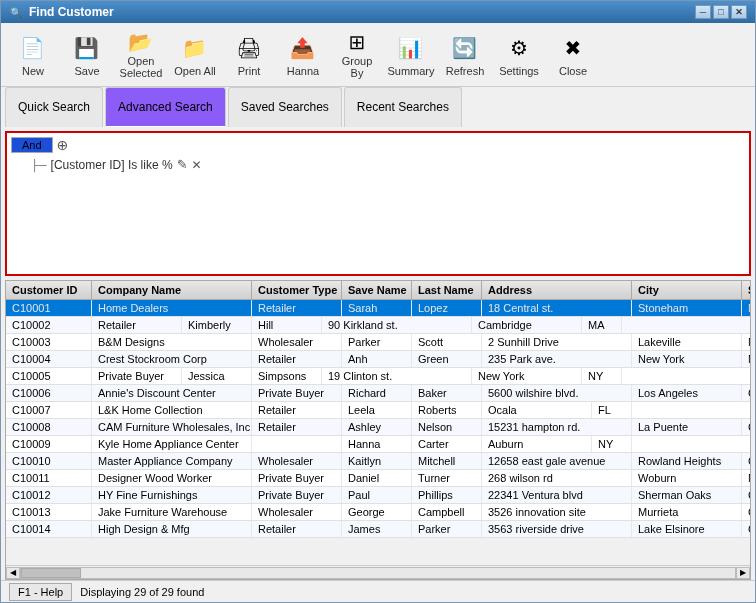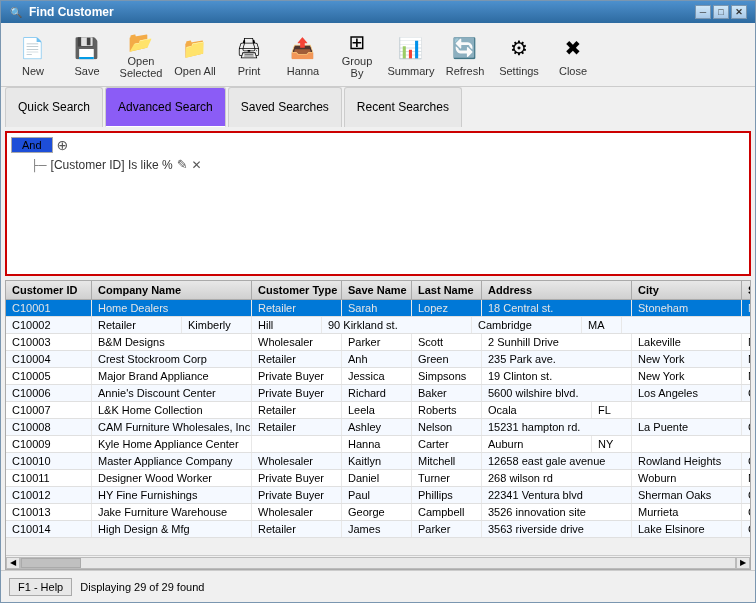--- a/index.html
+++ b/index.html
@@ -201,21 +201,21 @@
     .grid-row.selected { background: #0078d7; color: #e5e5e5; }
     .grid-cell {
       padding: 2px 6px;
       font-size: 11px;
       border-right: 1px solid #e8e8e8;
       white-space: nowrap;
       overflow: hidden;
       flex-shrink: 0;
     }
     .status-bar {
-      height: 32px;
+      height: 22px;
       background: #f0f0f0;
       border-top: 1px solid #ccc;
       display: flex;
       align-items: center;
       padding: 0 8px;
       font-size: 11px;
       flex-shrink: 0;
     }
     .status-help {
       padding: 2px 8px;
@@ -408,21 +408,20 @@
           <div class="grid-cell col-company">Crest Stockroom Corp</div>
           <div class="grid-cell col-type">Retailer</div>
           <div class="grid-cell col-firstname">Anh</div>
           <div class="grid-cell col-lastname">Green</div>
           <div class="grid-cell col-address">235 Park ave.</div>
           <div class="grid-cell col-city">New York</div>
           <div class="grid-cell col-state">NY</div>
         </div>
         <div class="grid-row">
           <div class="grid-cell col-custid">C10005</div>
-          <div class="grid-cell col-company">Major Brand Appliance</div>
           <div class="grid-cell col-type">Private Buyer</div>
           <div class="grid-cell col-firstname">Jessica</div>
           <div class="grid-cell col-lastname">Simpsons</div>
           <div class="grid-cell col-address">19 Clinton st.</div>
           <div class="grid-cell col-city">New York</div>
           <div class="grid-cell col-state">NY</div>
         </div>
         <div class="grid-row">
           <div class="grid-cell col-custid">C10006</div>
           <div class="grid-cell col-company">Annie's Discount Center</div>

